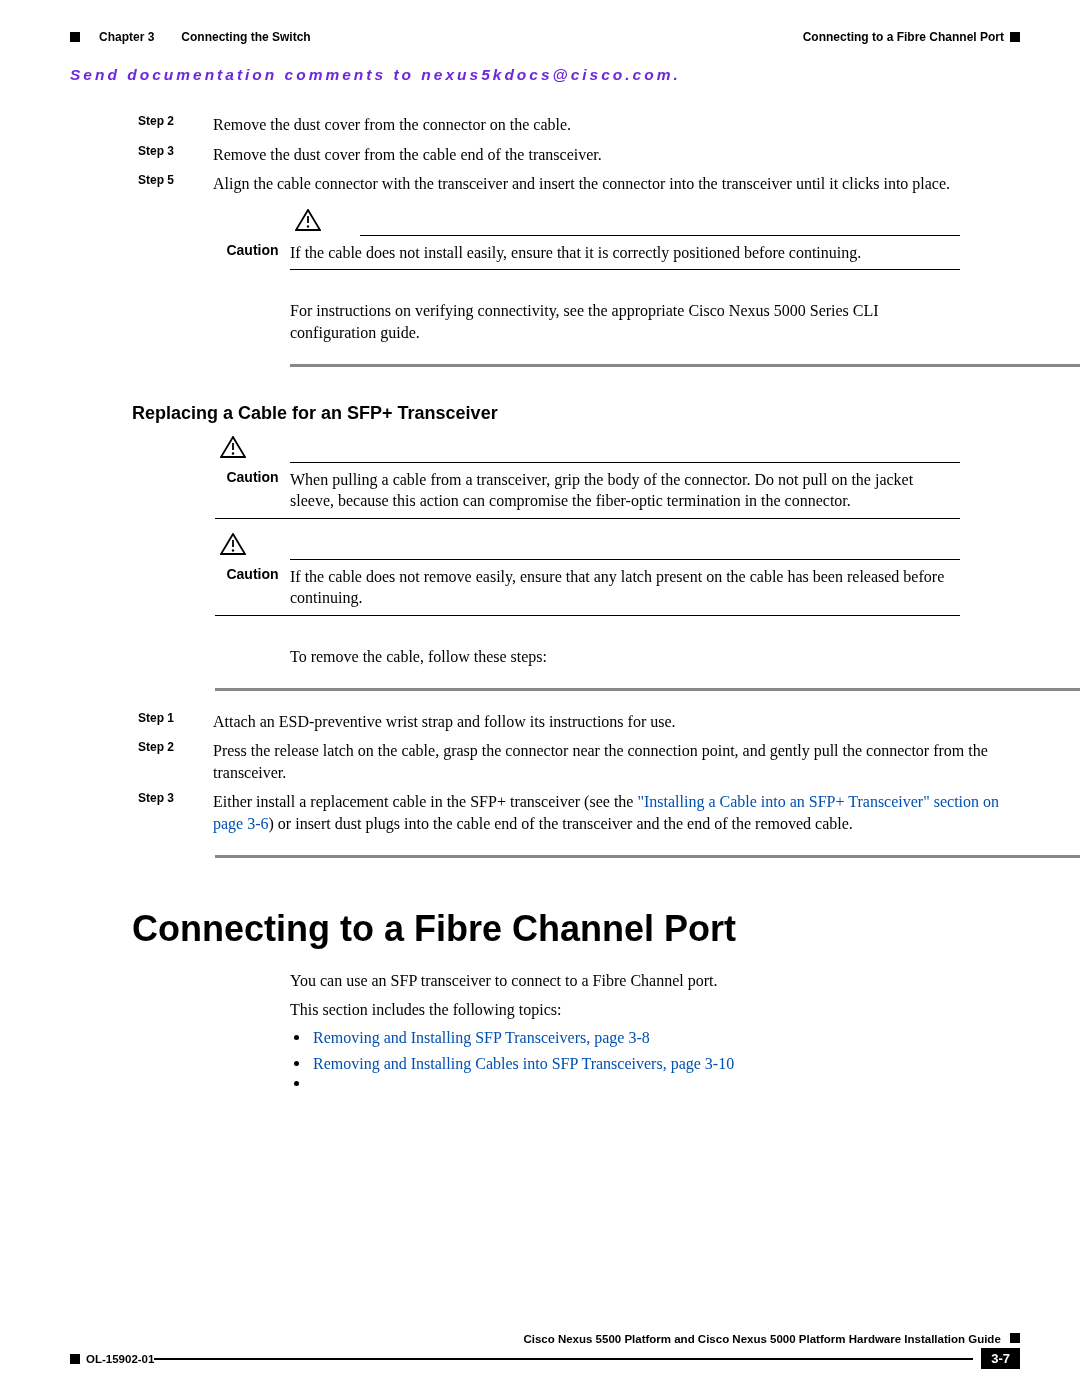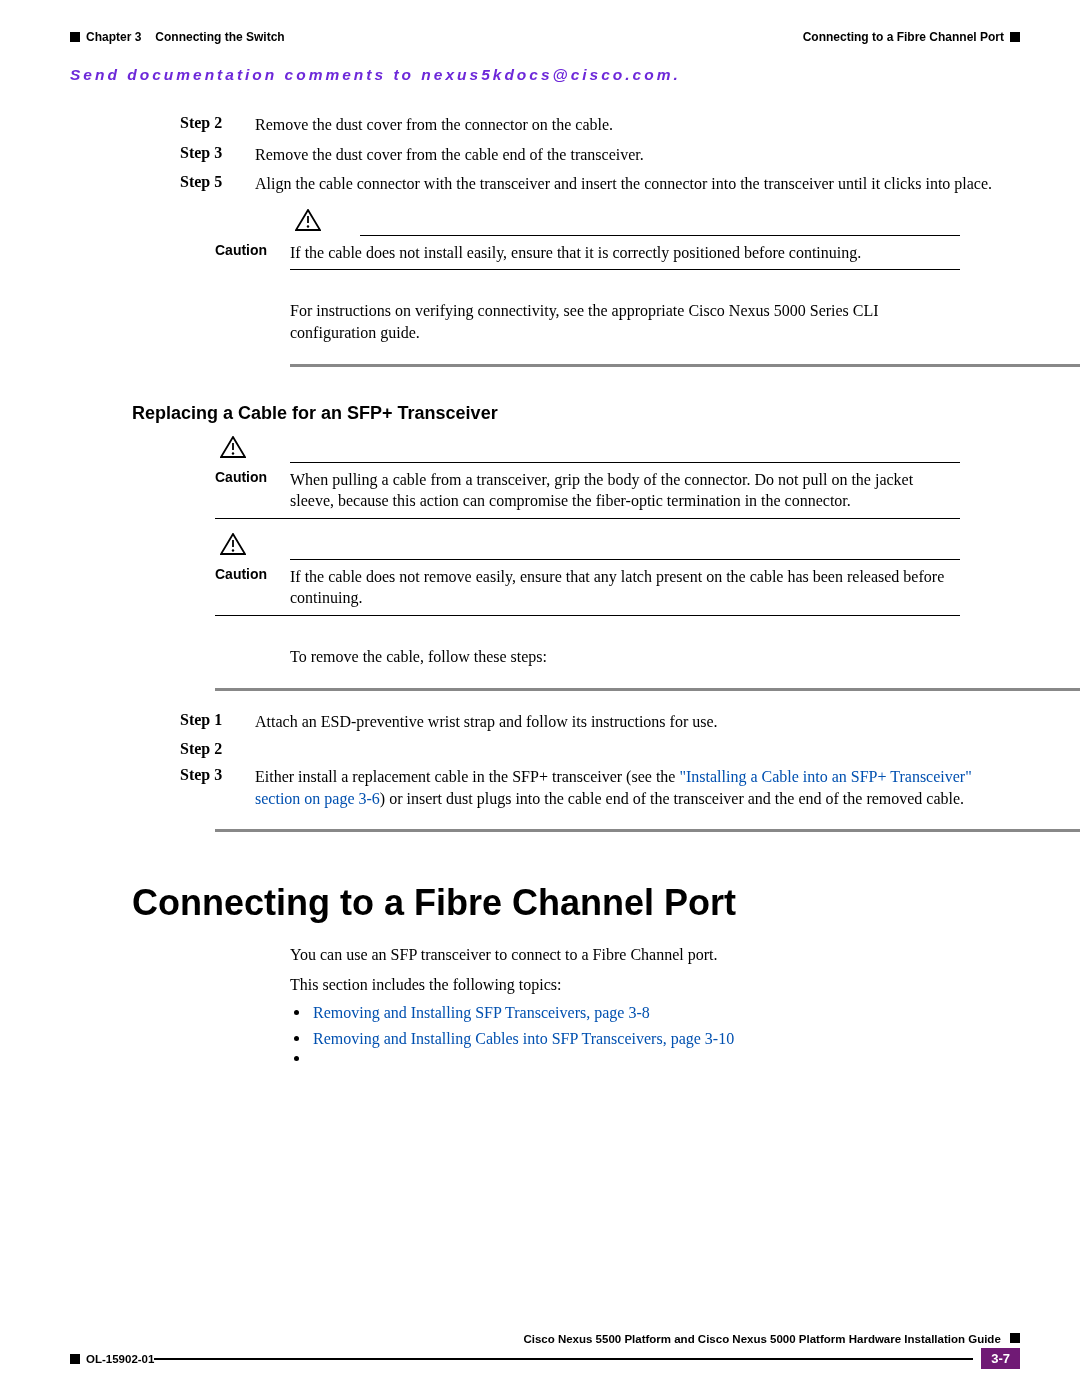--- a/index.html
+++ b/index.html
@@ -21,21 +21,21 @@
     display: flex;
     justify-content: space-between;
     align-items: center;
     font-family: Arial, Helvetica, sans-serif;
     font-size: 12px;
     font-weight: bold;
   }
   .header-left {
     display: flex;
     align-items: center;
-    gap: 6px;
+    gap: 19px;
   }
   .header-right {
     display: flex;
     align-items: center;
     gap: 6px;
   }
   .header-bar-long {
     height: 10px;
     width: 10px;
     background: #000;
@@ -49,26 +49,26 @@
     letter-spacing: 3px;
     font-size: 15.5px;
     margin: 22px 0 30px 0;
   }
   .step-row {
     display: flex;
     margin-bottom: 8px;
     align-items: flex-start;
   }
   .step-label {
-    font-family: Liberation Serif, serif;
-    font-weight: bold;
-    font-size: 16px;
+    font-family: Liberation Sans, sans-serif;
+    font-weight: bold;
+    font-size: 12px;
     width: 75px;
     flex-shrink: 0;
-    margin-left: 110px;
+    margin-left: 68px;
   }
   .step-text {
     flex: 1;
     line-height: 1.35;
     padding-right: 10px;
   }
   .warn-icon {
     width: 26px;
     height: 22px;
   }
@@ -77,20 +77,21 @@
     margin-left: 145px;
     margin-right: 10px;
     align-items: flex-start;
   }
   .caution-label {
     font-family: Arial, Helvetica, sans-serif;
     font-weight: bold;
     font-size: 14px;
     width: 75px;
     flex-shrink: 0;
+    text-align: center;
   }
   .caution-text {
     flex: 1;
     line-height: 1.35;
   }
   .caution-container {
     margin-top: 14px;
   }
   .caution-top-line {
     border-top: 1px solid #000;
@@ -164,21 +165,21 @@
     display: flex;
     justify-content: flex-end;
     align-items: center;
   }
   .footer-ol {
     display: flex;
     align-items: center;
     gap: 6px;
   }
   .page-num-box {
-    background: #701a75;
+    background: #000000;
     color: #fff;
     padding: 3px 10px;
     font-size: 13px;
     font-weight: bold;
   }
   .footer-line {
     flex: 1;
     height: 2px;
     background: #000;
     margin-left: 0px;
@@ -276,20 +277,21 @@
   <div class="body-para" style="margin-left:220px;">To remove the cable, follow these steps:</div>
 
   <hr class="hr-thick" style="margin-left:145px;width:865px">
 
   <div class="step-row">
     <div class="step-label">Step 1</div>
     <div class="step-text">Attach an ESD-preventive wrist strap and follow its instructions for use.</div>
   </div>
   <div class="step-row">
     <div class="step-label">Step 2</div>
+    <div class="step-text">Press the release latch on the cable, grasp the connector near the connection point, and gently pull the connector from the transceiver.</div>
   </div>
   <div class="step-row">
     <div class="step-label">Step 3</div>
     <div class="step-text">
       <span>Either install a replacement cable in the SFP+ transceiver (see the </span><span class="link">"Installing a Cable into an SFP+ Transceiver" section on page 3-6</span><span>) or insert dust plugs into the cable end of the transceiver and the end of the removed cable.</span>
     </div>
   </div>
 
   <hr class="hr-thick" style="margin-left:145px;width:865px">
 

